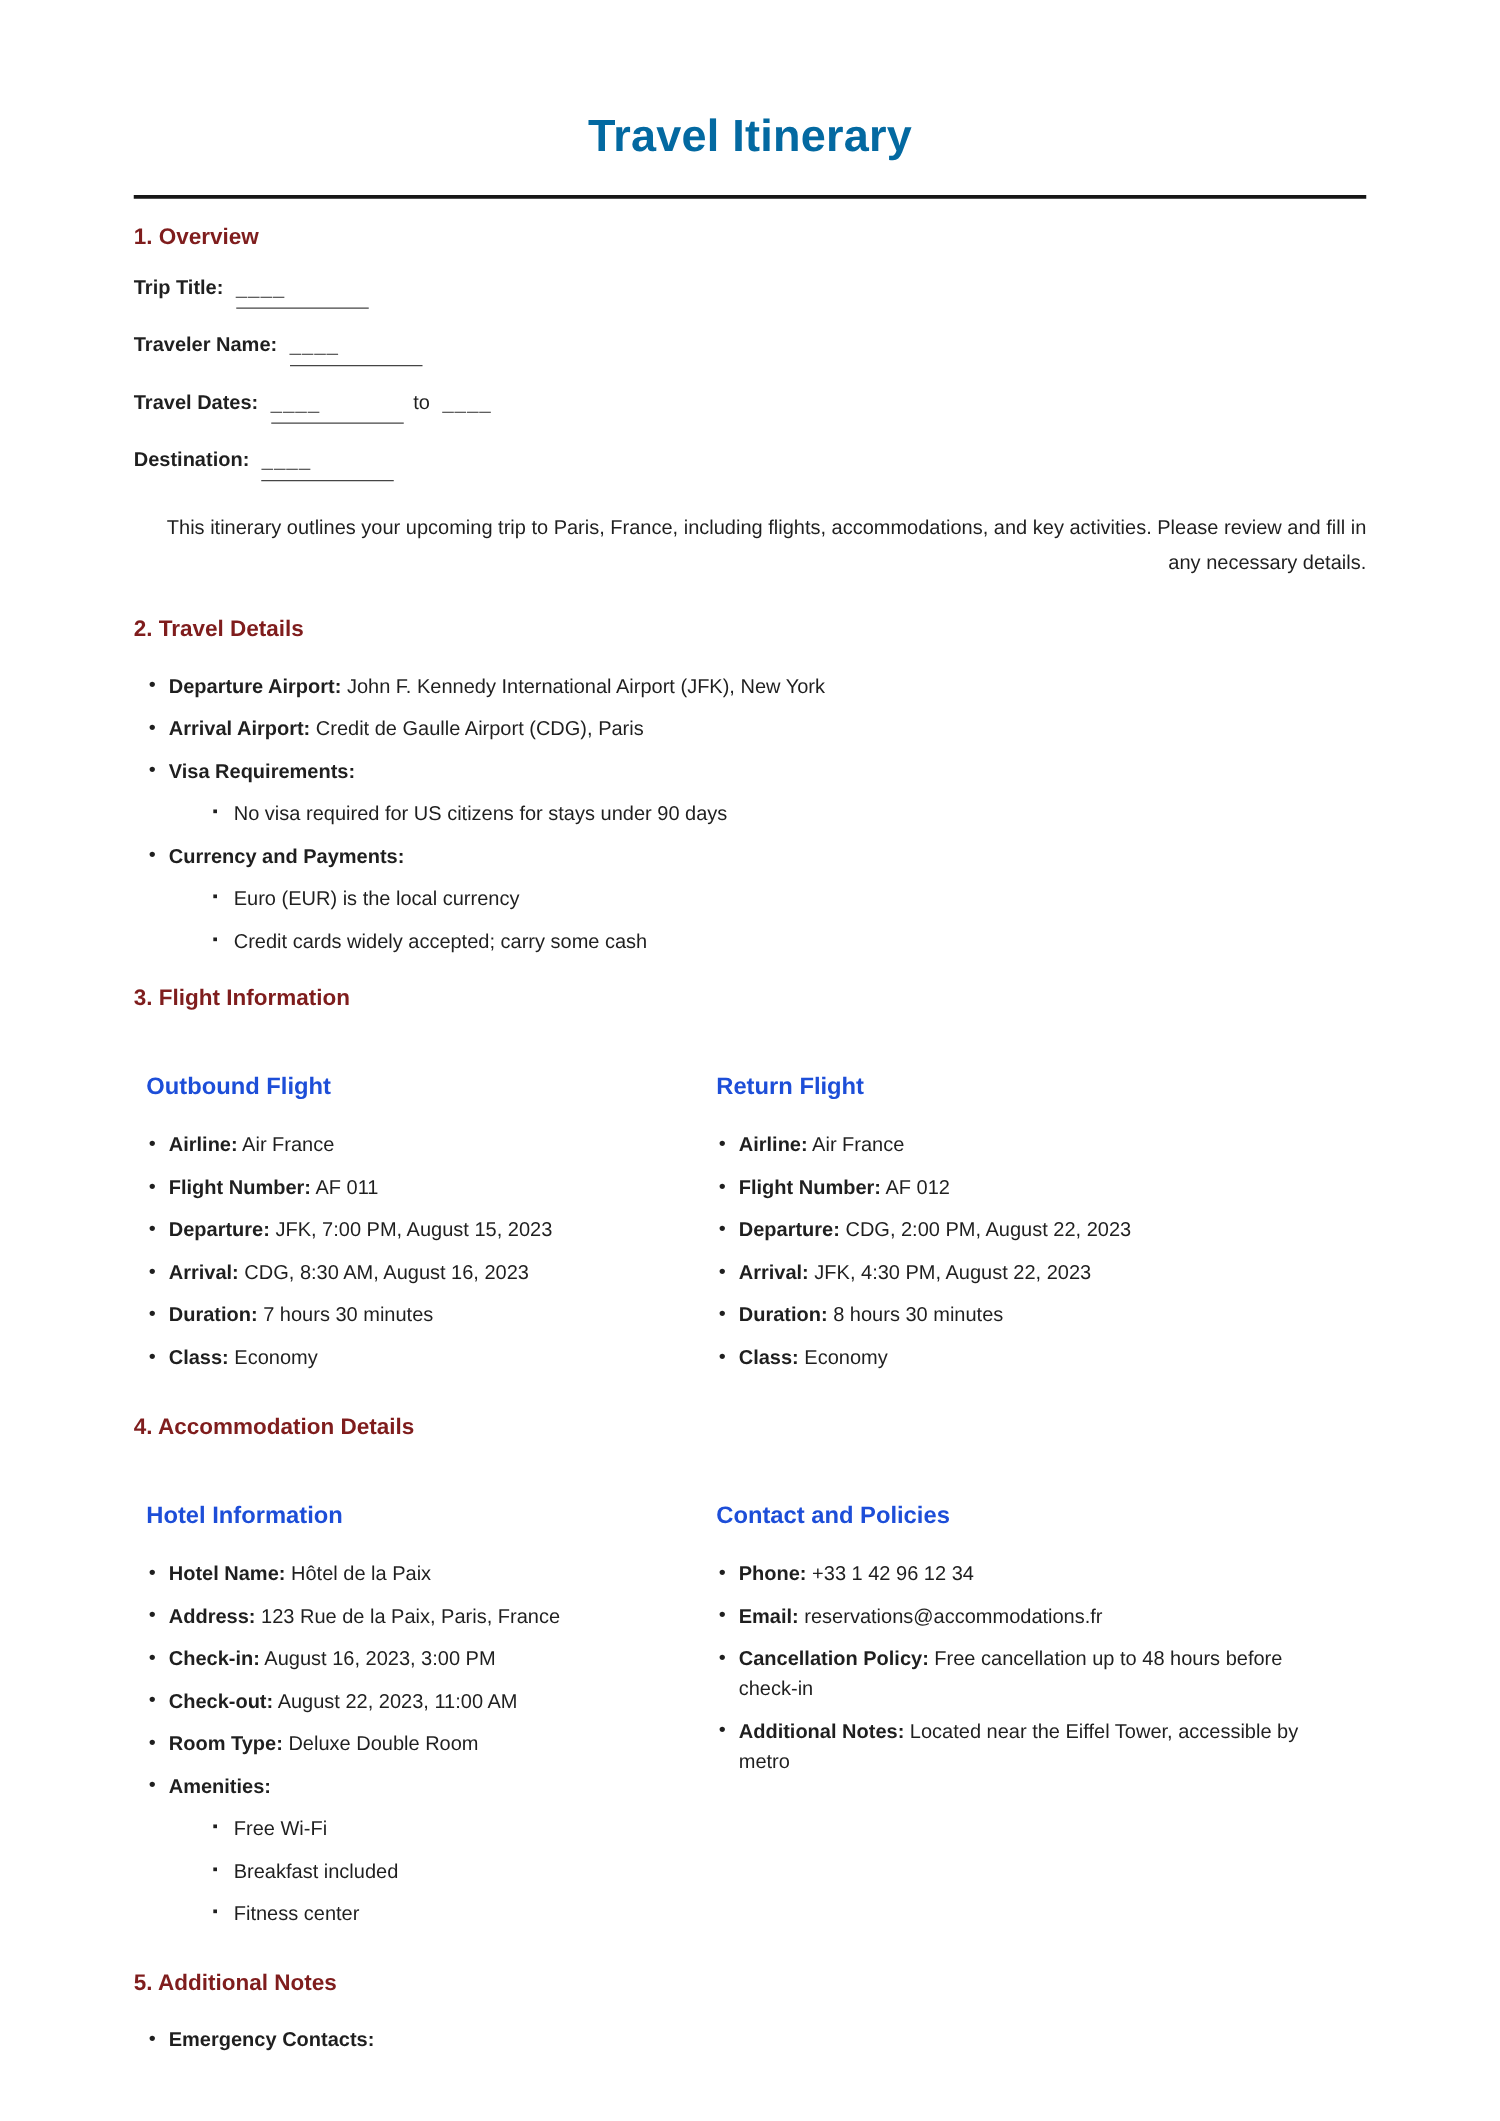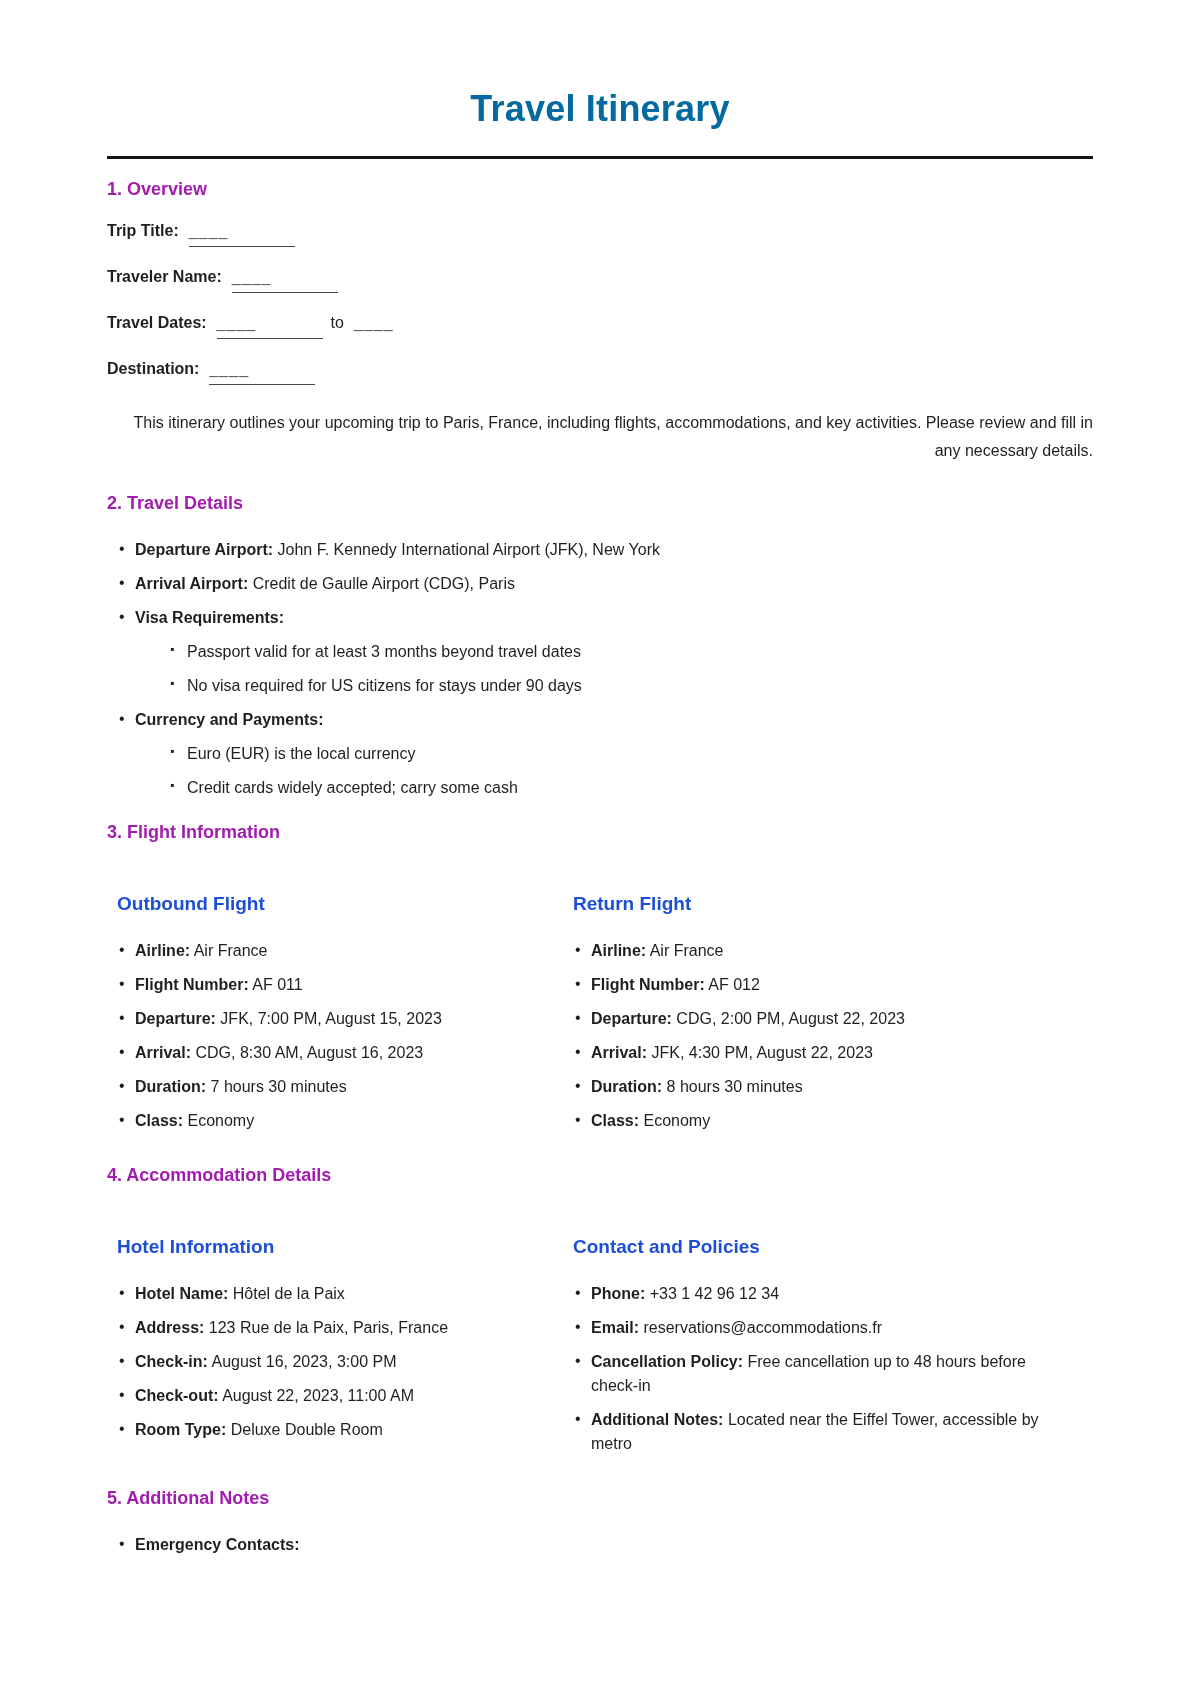--- a/index.html
+++ b/index.html
@@ -8,21 +8,21 @@
     font-family:"Liberation Sans",sans-serif;color:#1f1f1f;
     -webkit-font-smoothing:antialiased;
   }
   .page{padding:88px 107px 0 107px;}
   .doc-title{
     text-align:center;color:#0369a1;font-size:36px;font-weight:700;
     margin:0 0 26px 0;letter-spacing:.2px;
   }
   .rule{border:none;border-top:3px solid #161616;margin:0 0 20px 0;}
   .section-heading{
-    color:#a21caf;font-size:18px;font-weight:700;margin:28px 0 22px 0;
+    color:#7f1d1d;font-size:18px;font-weight:700;margin:28px 0 22px 0;
   }
   .section-heading.first{margin-top:10px;}
   
   .field-row{font-size:16px;margin:0 0 21px 0;}
   .field-label{font-weight:700;}
   .blank{
     display:inline-block;margin-left:10px;padding:0 0 6px 0;
     border-bottom:1.5px solid #454545;min-width:106px;vertical-align:baseline;
   }
   .blank.short{min-width:0;border-bottom:none;padding-bottom:0;}
@@ -76,21 +76,20 @@
   <ul class="l1">
     <li>
       <span class="item-label">Departure Airport:</span><span> John F. Kennedy International Airport (JFK), New York</span>
     </li>
     <li>
       <span class="item-label">Arrival Airport:</span><span> Credit de Gaulle Airport (CDG), Paris</span>
     </li>
     <li>
       <span class="item-label">Visa Requirements:</span>
       <ul class="sub">
-        <li>Passport valid for at least 3 months beyond travel dates</li>
         <li>No visa required for US citizens for stays under 90 days</li>
       </ul>
     </li>
     <li>
       <span class="item-label">Currency and Payments:</span>
       <ul class="sub">
         <li>Euro (EUR) is the local currency</li>
         <li>Credit cards widely accepted; carry some cash</li>
       </ul>
     </li>
@@ -125,20 +124,28 @@
   <h2 class="section-heading section-gap">4. Accommodation Details</h2>
   <div class="two-col">
     <div class="col-left">
       <h3 class="block-heading">Hotel Information</h3>
       <ul class="l1">
         <li><span class="item-label">Hotel Name:</span><span> Hôtel de la Paix</span></li>
         <li><span class="item-label">Address:</span><span> 123 Rue de la Paix, Paris, France</span></li>
         <li><span class="item-label">Check-in:</span><span> August 16, 2023, 3:00 PM</span></li>
         <li><span class="item-label">Check-out:</span><span> August 22, 2023, 11:00 AM</span></li>
         <li><span class="item-label">Room Type:</span><span> Deluxe Double Room</span></li>
+        <li>
+          <span class="item-label">Amenities:</span>
+          <ul class="sub">
+            <li>Free Wi-Fi</li>
+            <li>Breakfast included</li>
+            <li>Fitness center</li>
+          </ul>
+        </li>
       </ul>
     </div>
     <div class="col-right">
       <h3 class="block-heading">Contact and Policies</h3>
       <ul class="l1">
         <li><span class="item-label">Phone:</span><span> +33 1 42 96 12 34</span></li>
         <li><span class="item-label">Email:</span><span> reservations@accommodations.fr</span></li>
         <li><span class="item-label">Cancellation Policy:</span><span> Free cancellation up to 48 hours before check-in</span></li>
         <li><span class="item-label">Additional Notes:</span><span> Located near the Eiffel Tower, accessible by metro</span></li>
       </ul>

